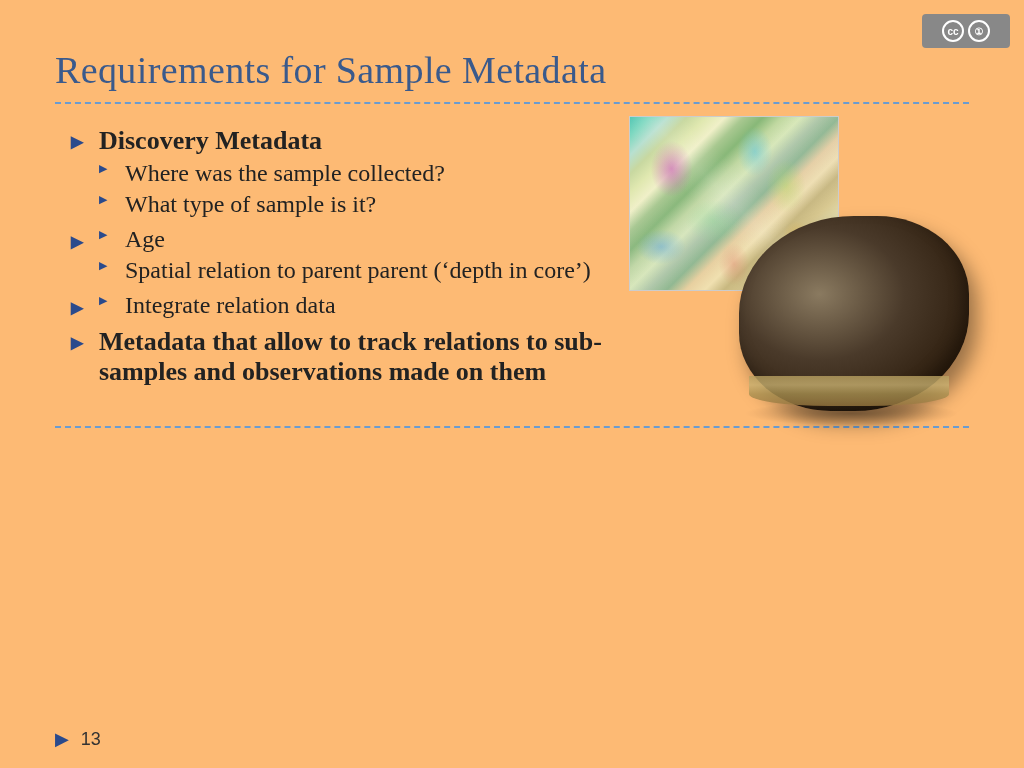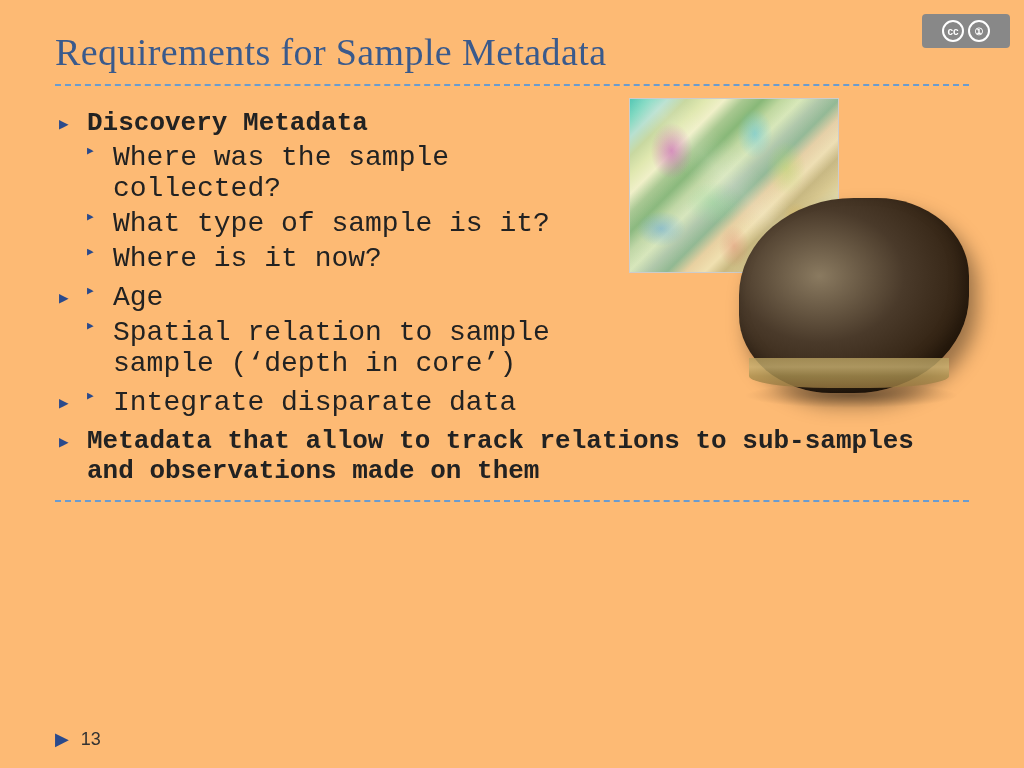--- a/index.html
+++ b/index.html
@@ -48,20 +48,21 @@
       font-weight: bold;
       font-family: Arial, sans-serif;
     }
 
     
     .title {
       font-family: Georgia, serif;
       font-size: 38px;
       font-weight: normal;
       color: #3a5a8c;
+      margin-top: 18px;
       margin-bottom: 10px;
       letter-spacing: 0.01em;
     }
 
     
     .divider-top {
       border: none;
       border-top: 2px dashed #6a9cd0;
       margin-bottom: 22px;
     }
@@ -182,22 +183,21 @@
         #987840 100%
       );
       border-radius: 0 0 40% 40%;
       opacity: 0.8;
     }
 
     
     .bullet-list {
       list-style: none;
       padding: 0;
-      margin: 4px;
-      font-family: Liberation Mono, monospace;
+      margin: 16px;
     }
 
     .bullet-list li {
       position: relative;
       padding-left: 28px;
       margin-bottom: 6px;
       color: #222;
     }
 
     
@@ -227,21 +227,21 @@
     .sub-list {
       list-style: none;
       padding: 0;
       margin: 4px 0 6px 0;
     }
 
     .sub-list li {
       position: relative;
       padding-left: 26px;
       margin-bottom: 4px;
-      font-size: 28px;
+      font-size: 24px;
       font-weight: normal;
       color: #222;
     }
 
     .sub-list li::before {
       content: '▶';
       position: absolute;
       left: 0;
       top: 2px;
       color: #2a4a8c;
@@ -303,41 +303,38 @@
 
       <li class="large-item">
         <span>Discovery Metadata</span>
         <ul class="sub-list">
           <li>
             <span>Where was the sample collected?</span>
           </li>
           <li>
             <span>What type of sample is it?</span>
           </li>
-          <li>
-            <span>Where is it now?</span>
-          </li>
         </ul>
       </li>
 
       <li class="large-item">
         <ul class="sub-list">
           <li>
             <span>Age</span>
           </li>
           <li>
-            <span>Spatial relation to sample sample (‘depth in core’)</span>
+            <span>Spatial relation to parent parent (‘depth in core’)</span>
           </li>
         </ul>
       </li>
 
       <li class="large-item">
         <ul class="sub-list">
           <li>
-            <span>Integrate disparate data</span>
+            <span>Integrate relation data</span>
           </li>
         </ul>
       </li>
 
       <li class="large-item">
         <span>Metadata that allow to track relations to sub-samples and observations made on them</span>
       </li>
 
     </ul>
 

